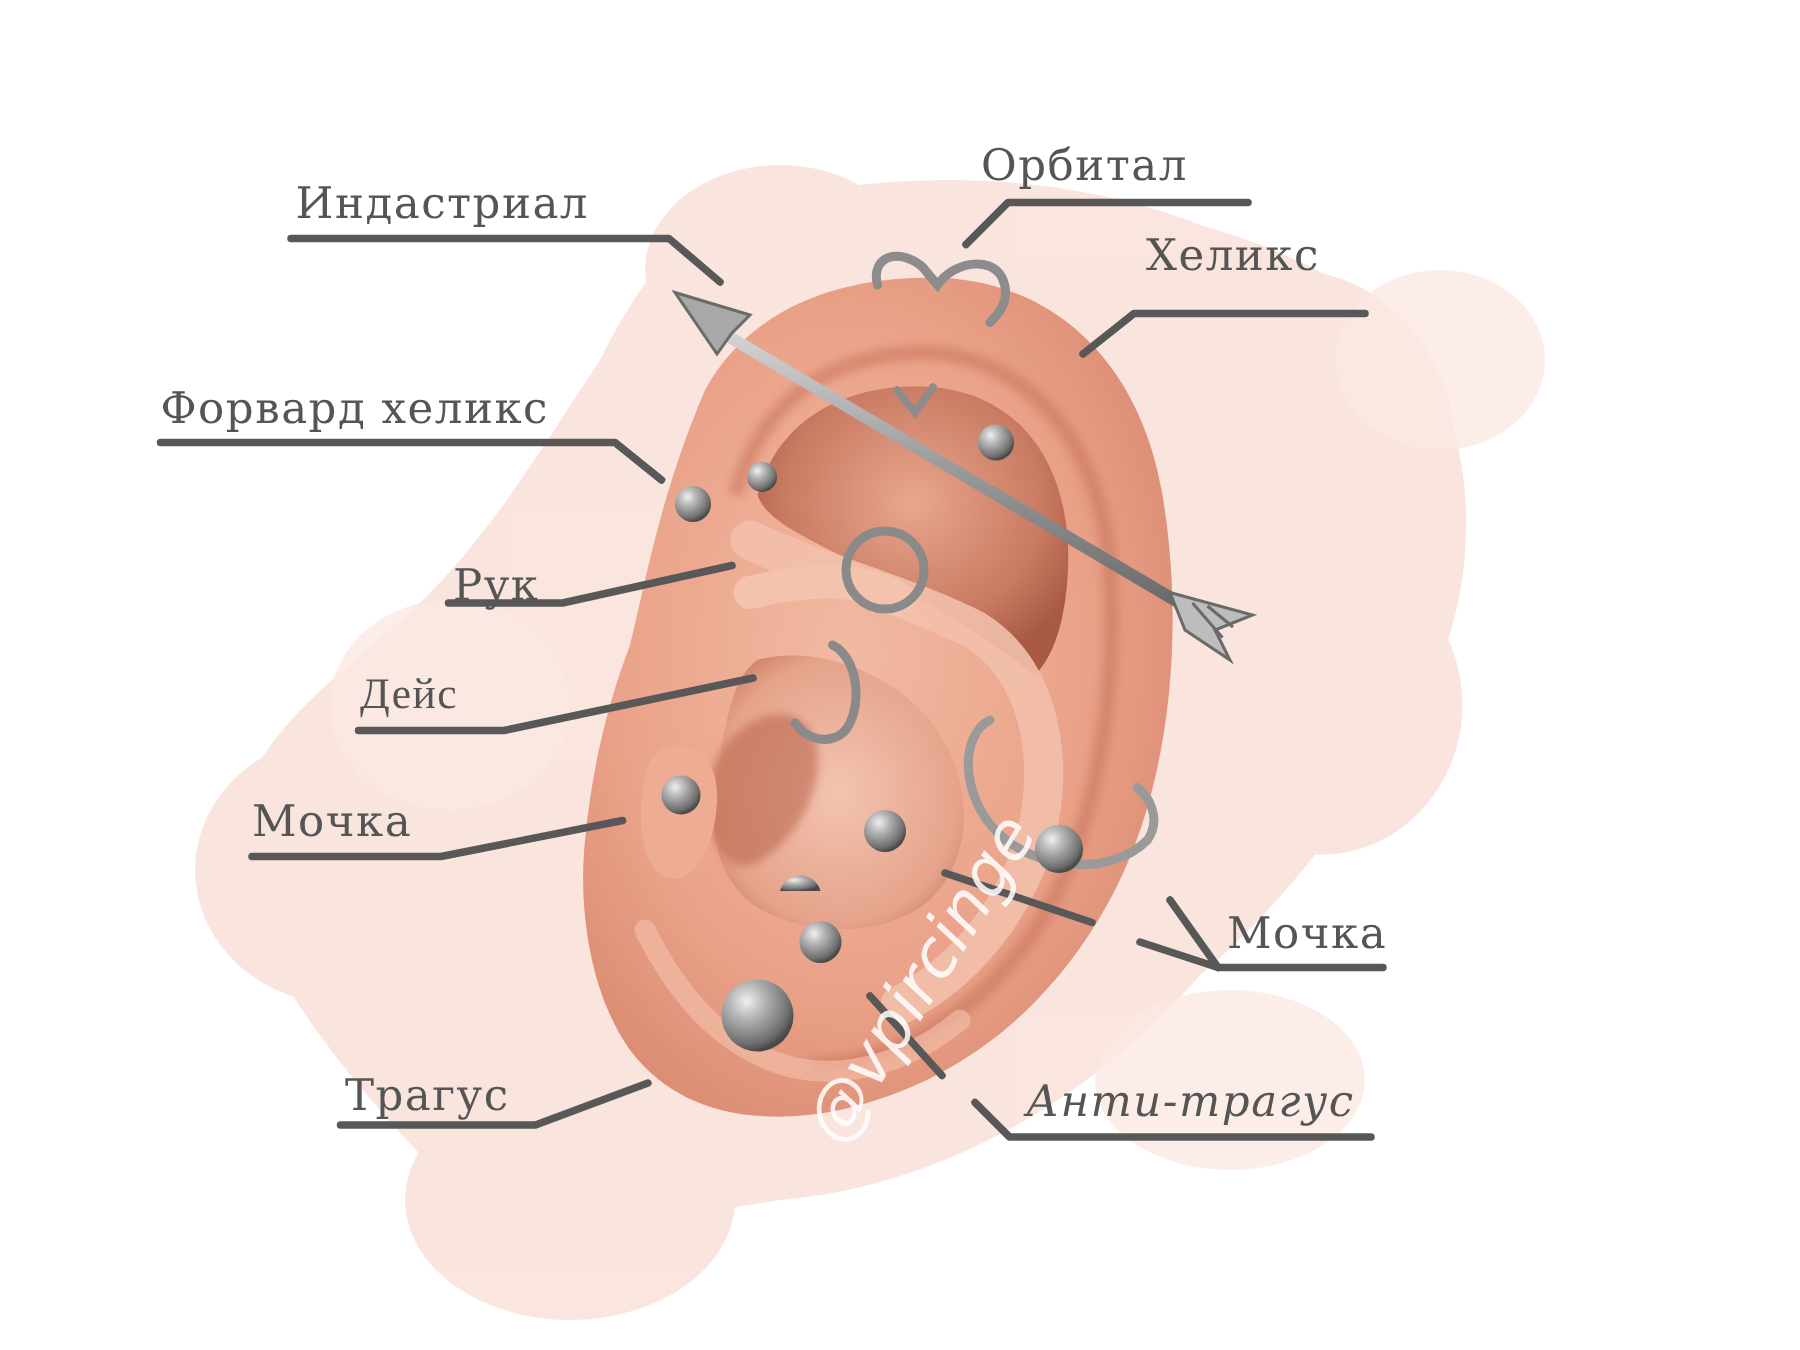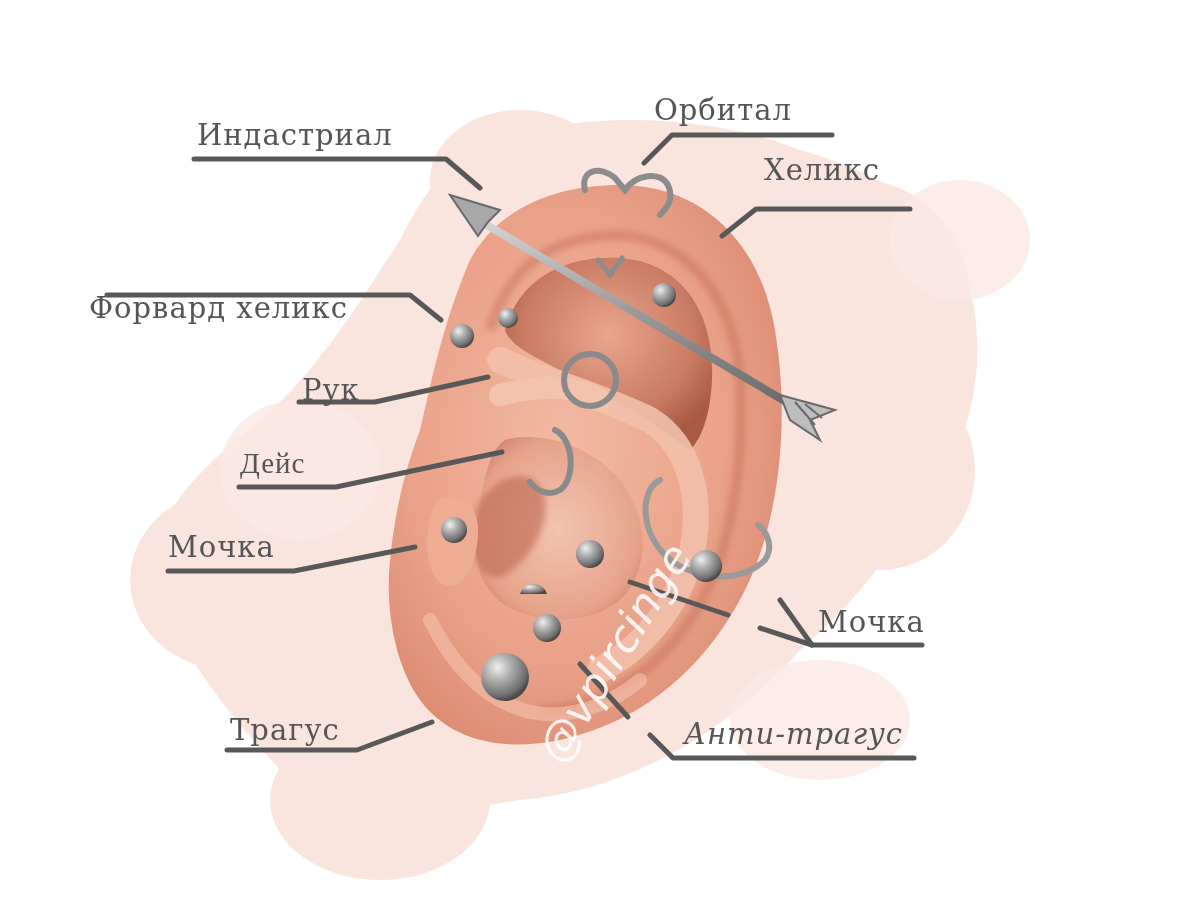--- a/index.html
+++ b/index.html
@@ -145,21 +145,21 @@
     <polyline points="780,600 812,645"></polyline>
     <polyline points="227,750 357,750 432,722"></polyline>
     <polyline points="580,664 628,717"></polyline>
     <polyline points="650,735 673,758 914,758"></polyline>
   </g>
 </svg>
 
 <div class="label" style="left:197px; top:121px;text-align:right;">Индастриал</div>
 <div class="label" style="left:654px; top:96px;">Орбитал</div>
 <div class="label" style="left:764px; top:156px;">Хеликс</div>
-<div class="label" style="left:89px; top:258px;margin-top:36px;">Форвард хеликс</div>
+<div class="label" style="left:107px; top:258px;">Форвард хеликс</div>
 <div class="label" style="left:302px; top:376px;">Рук</div>
 <div class="label" style="left:240px; top:449px;font-family:Liberation Serif, serif;">Дейс</div>
 <div class="label" style="left:168px; top:533px;">Мочка</div>
 <div class="label" style="left:818px; top:608px;">Мочка</div>
 <div class="label" style="left:230px; top:716px;">Трагус</div>
 <div class="label" style="left:684px; top:720px;font-style:italic;">Анти-трагус</div>
 
 <div class="watermark" style="left:570px; top:720px; transform: rotate(-58deg);">@vpircinge</div>
 
 </body></html>

